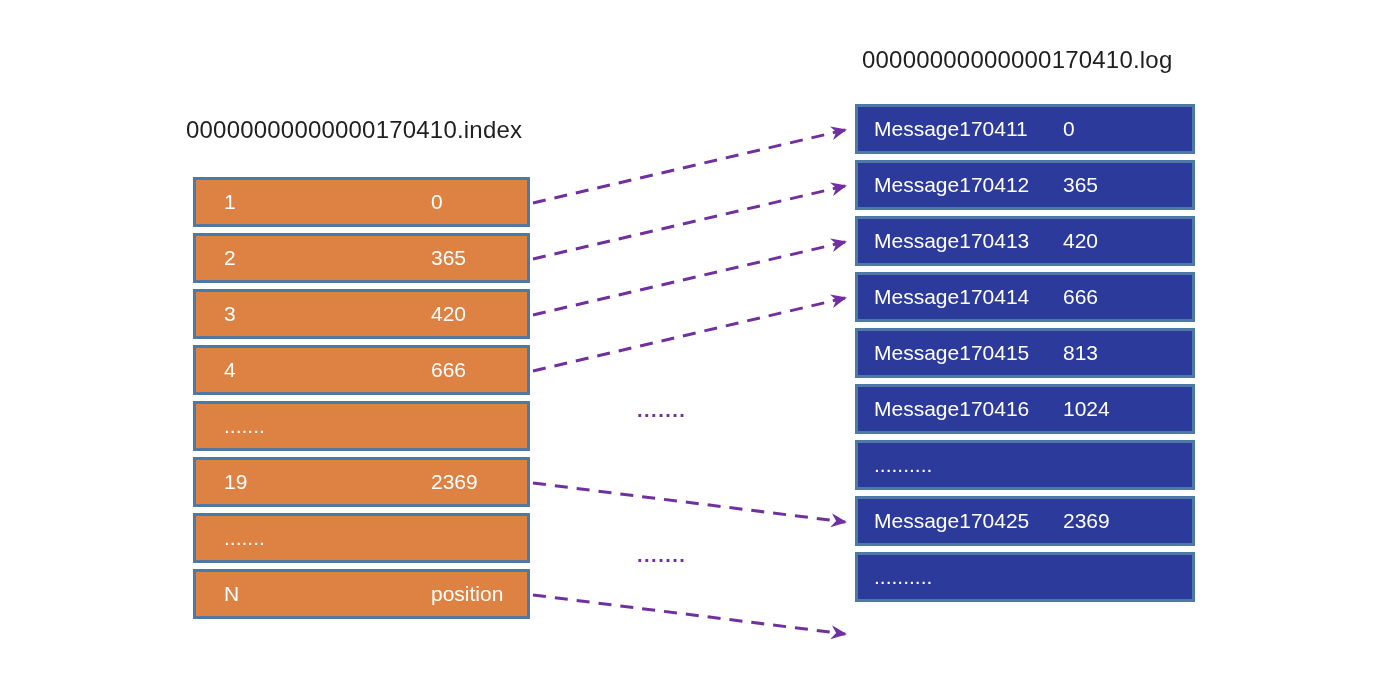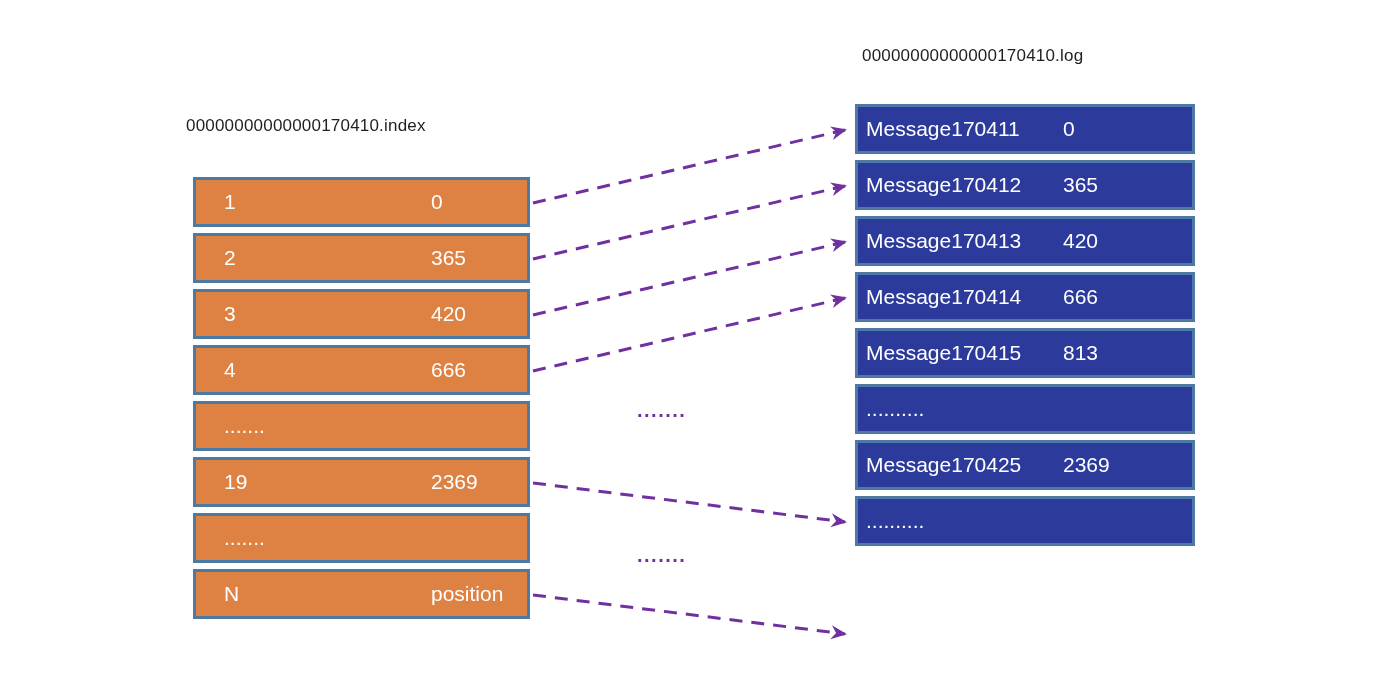--- a/index.html
+++ b/index.html
@@ -6,21 +6,21 @@
   .canvas {
     position: relative;
     width: 1390px;
     height: 698px;
     background: #ffffff;
     font-family: "Liberation Sans", sans-serif;
     overflow: hidden;
   }
   .file-title {
     position: absolute;
-    font-size: 17px;
+    font-size: 24px;
     color: var(--title-text, #1f1f1f);
     letter-spacing: 0.2px;
     white-space: nowrap;
   }
   .table {
     position: absolute;
     display: flex;
     flex-direction: column;
     gap: 6px;
   }
@@ -32,21 +32,21 @@
     display: flex;
     align-items: center;
     color: var(--row-text, #ffffff);
     font-size: 21px;
     white-space: nowrap;
   }
   .index-row { background: var(--index-fill, #DE8244); width: 337px; }
   .log-row   { background: var(--log-fill, #2C3B9B);   width: 340px; }
   .index-row .key { margin-left: 28px; }
   .index-row .val { position: absolute; left: 235px; }
-  .log-row .msg { margin-left: 8px; }
+  .log-row .msg { margin-left: 16px; }
   .log-row .val { position: absolute; left: 205px; }
   .mid-dots {
     position: absolute;
     color: var(--arrow, #7030A0);
     font-size: 20px;
     font-weight: bold;
     letter-spacing: 1.5px;
   }
   svg.arrows {
     position: absolute;
@@ -119,20 +119,24 @@
       </div>
       <div class="row log-row">
         <span class="cell msg">Message170414</span>
         <span class="cell val">666</span>
       </div>
       <div class="row log-row">
         <span class="cell msg">Message170415</span>
         <span class="cell val">813</span>
       </div>
       <div class="row log-row">
+        <span class="cell msg">Message170416</span>
+        <span class="cell val">1024</span>
+      </div>
+      <div class="row log-row">
         <span class="cell msg">..........</span>
         <span class="cell val"></span>
       </div>
       <div class="row log-row">
         <span class="cell msg">Message170425</span>
         <span class="cell val">2369</span>
       </div>
       <div class="row log-row">
         <span class="cell msg">..........</span>
         <span class="cell val"></span>

